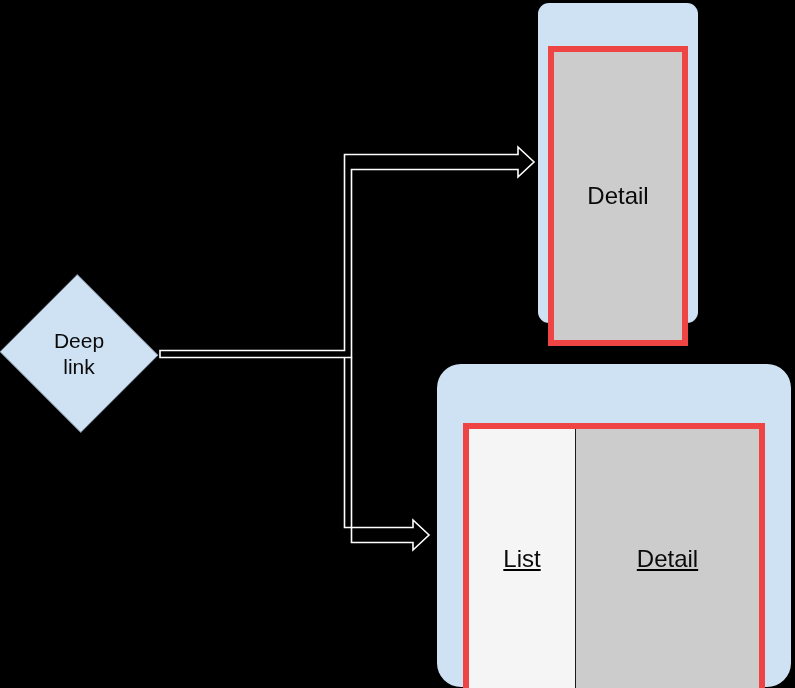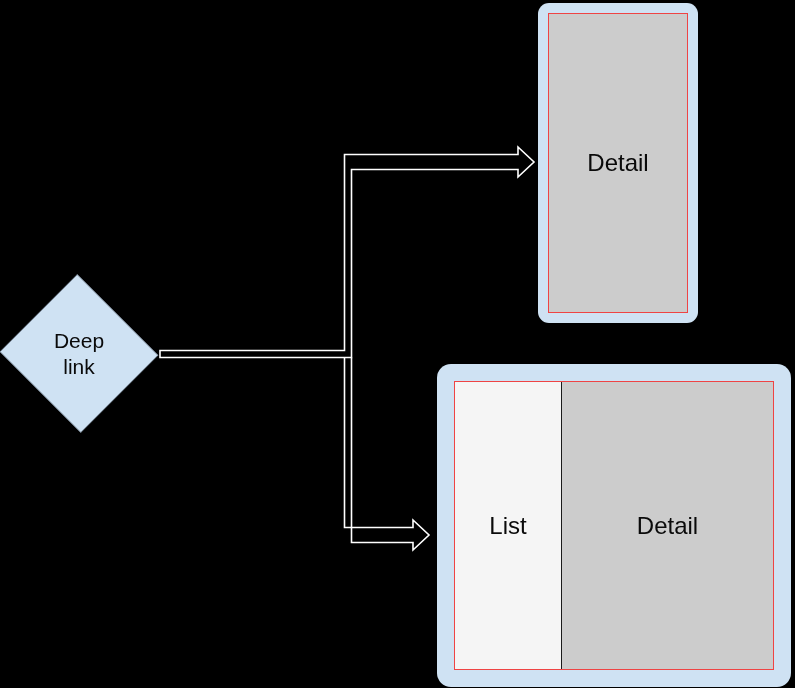--- a/index.html
+++ b/index.html
@@ -64,31 +64,33 @@
     top: 3px;
     width: 160px;
     height: 320px;
     border-radius: 11px;
   }
   .device.tablet {
     left: 437px;
     top: 364px;
     width: 354px;
     height: 323px;
-    border-radius: 14px;
-    padding: 17px;
+    border-radius: 24px;
+    padding: 26px;
+    text-decoration: underline;
   }
   .screen {
     position: relative;
     width: 100%;
     height: 100%;
     box-sizing: border-box;
-    border: 1px solid #ef4444;
+    border: 6px solid #ef4444;
     display: flex;
     overflow: hidden;
+    margin-top: 33px;
   }
   .pane {
     display: flex;
     align-items: center;
     justify-content: center;
     color: #0a0a0a;
     font-size: 24px;
     box-sizing: border-box;
     height: 100%;
   }

